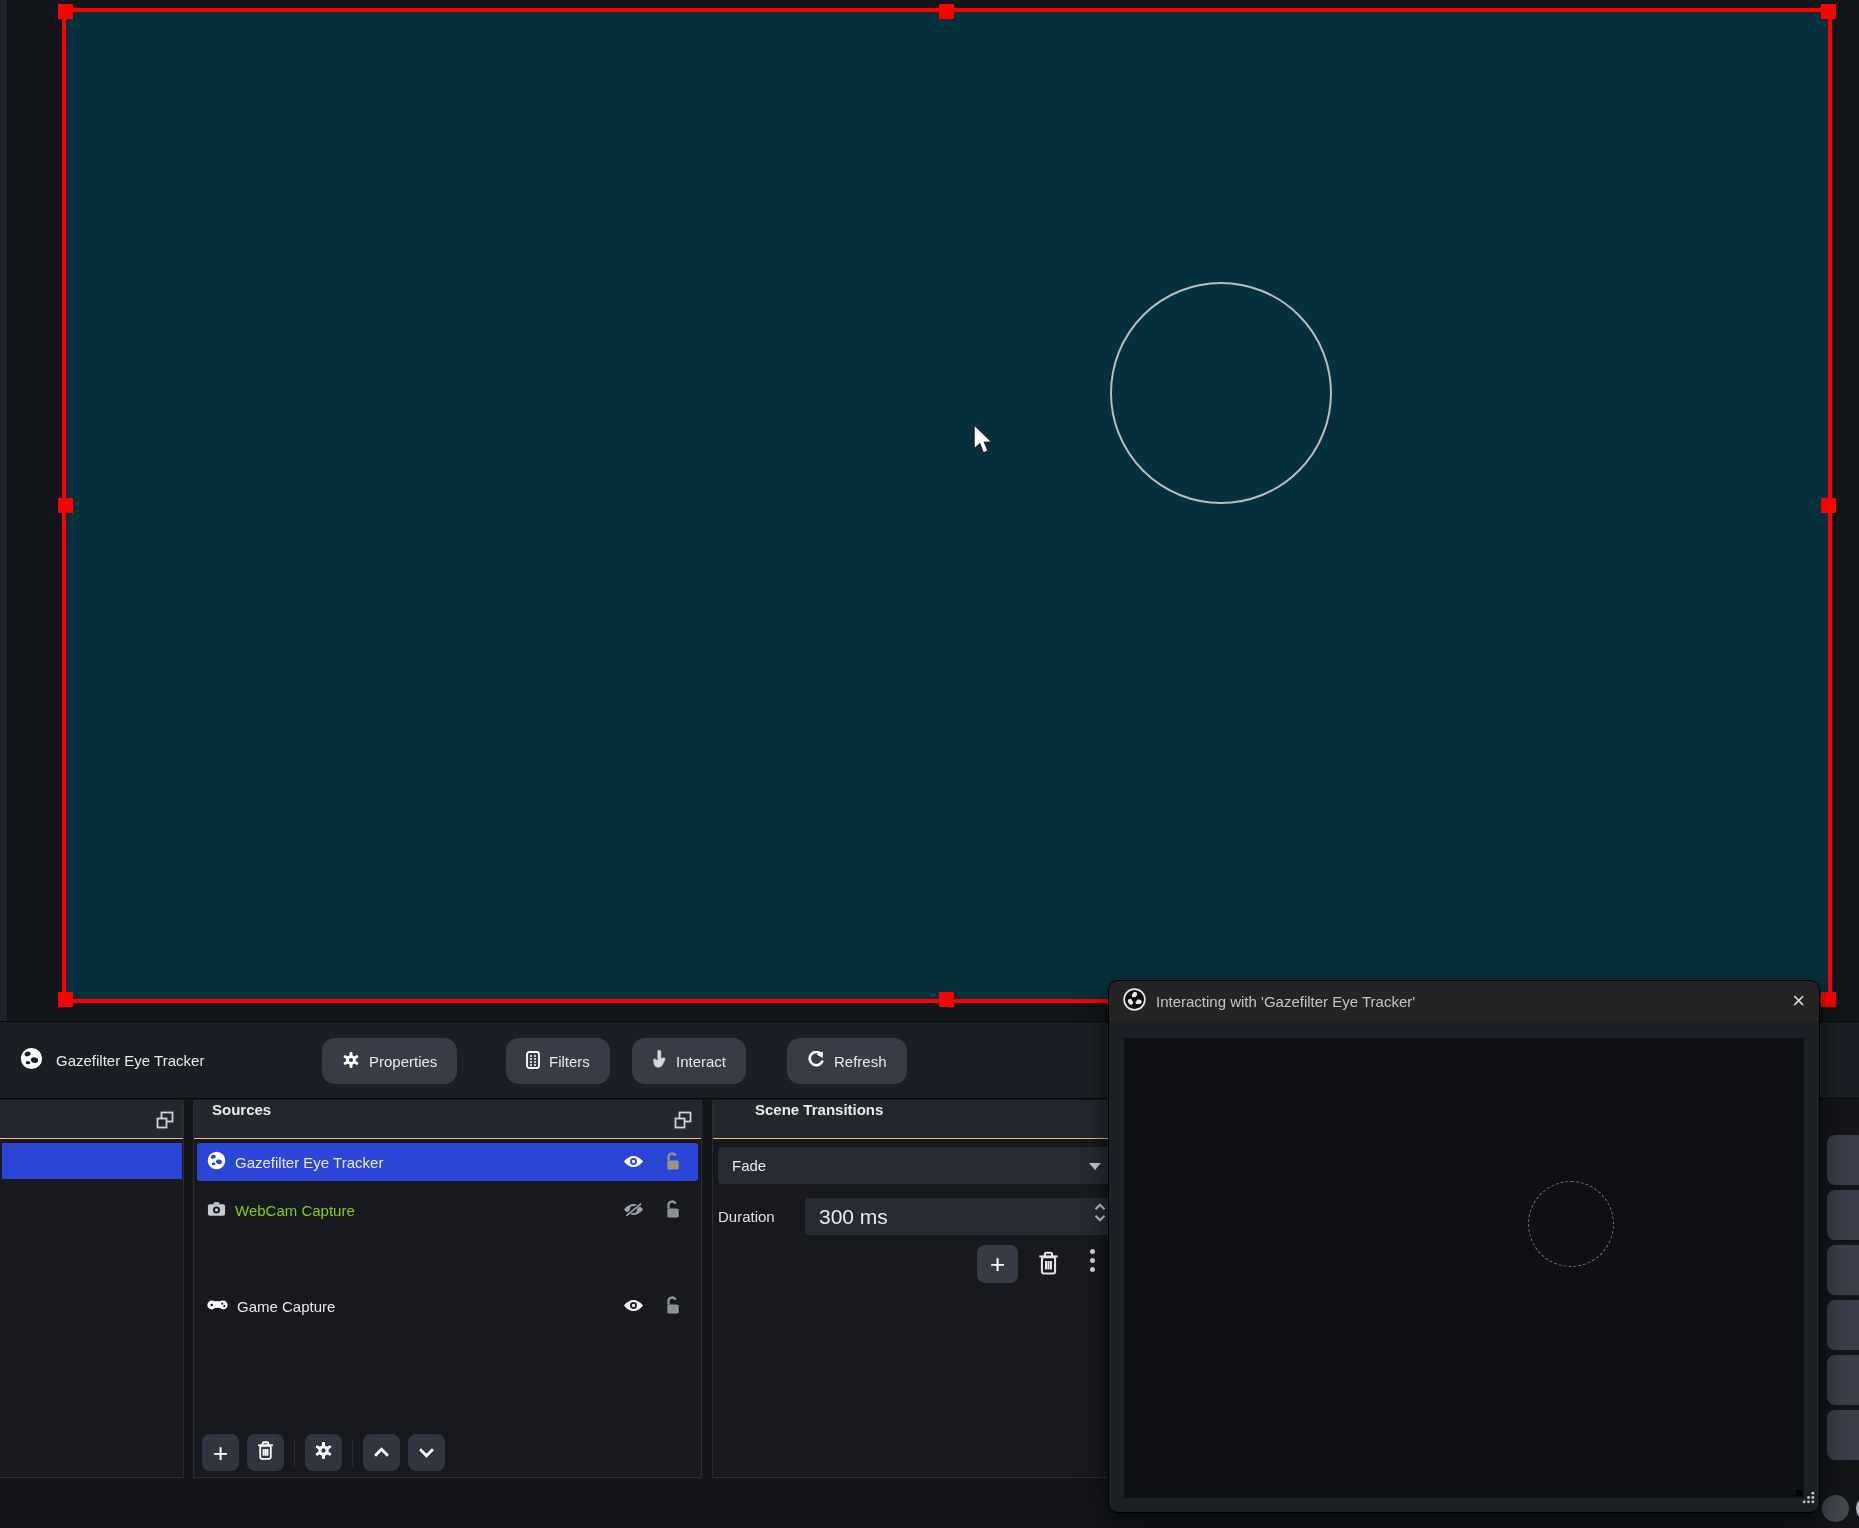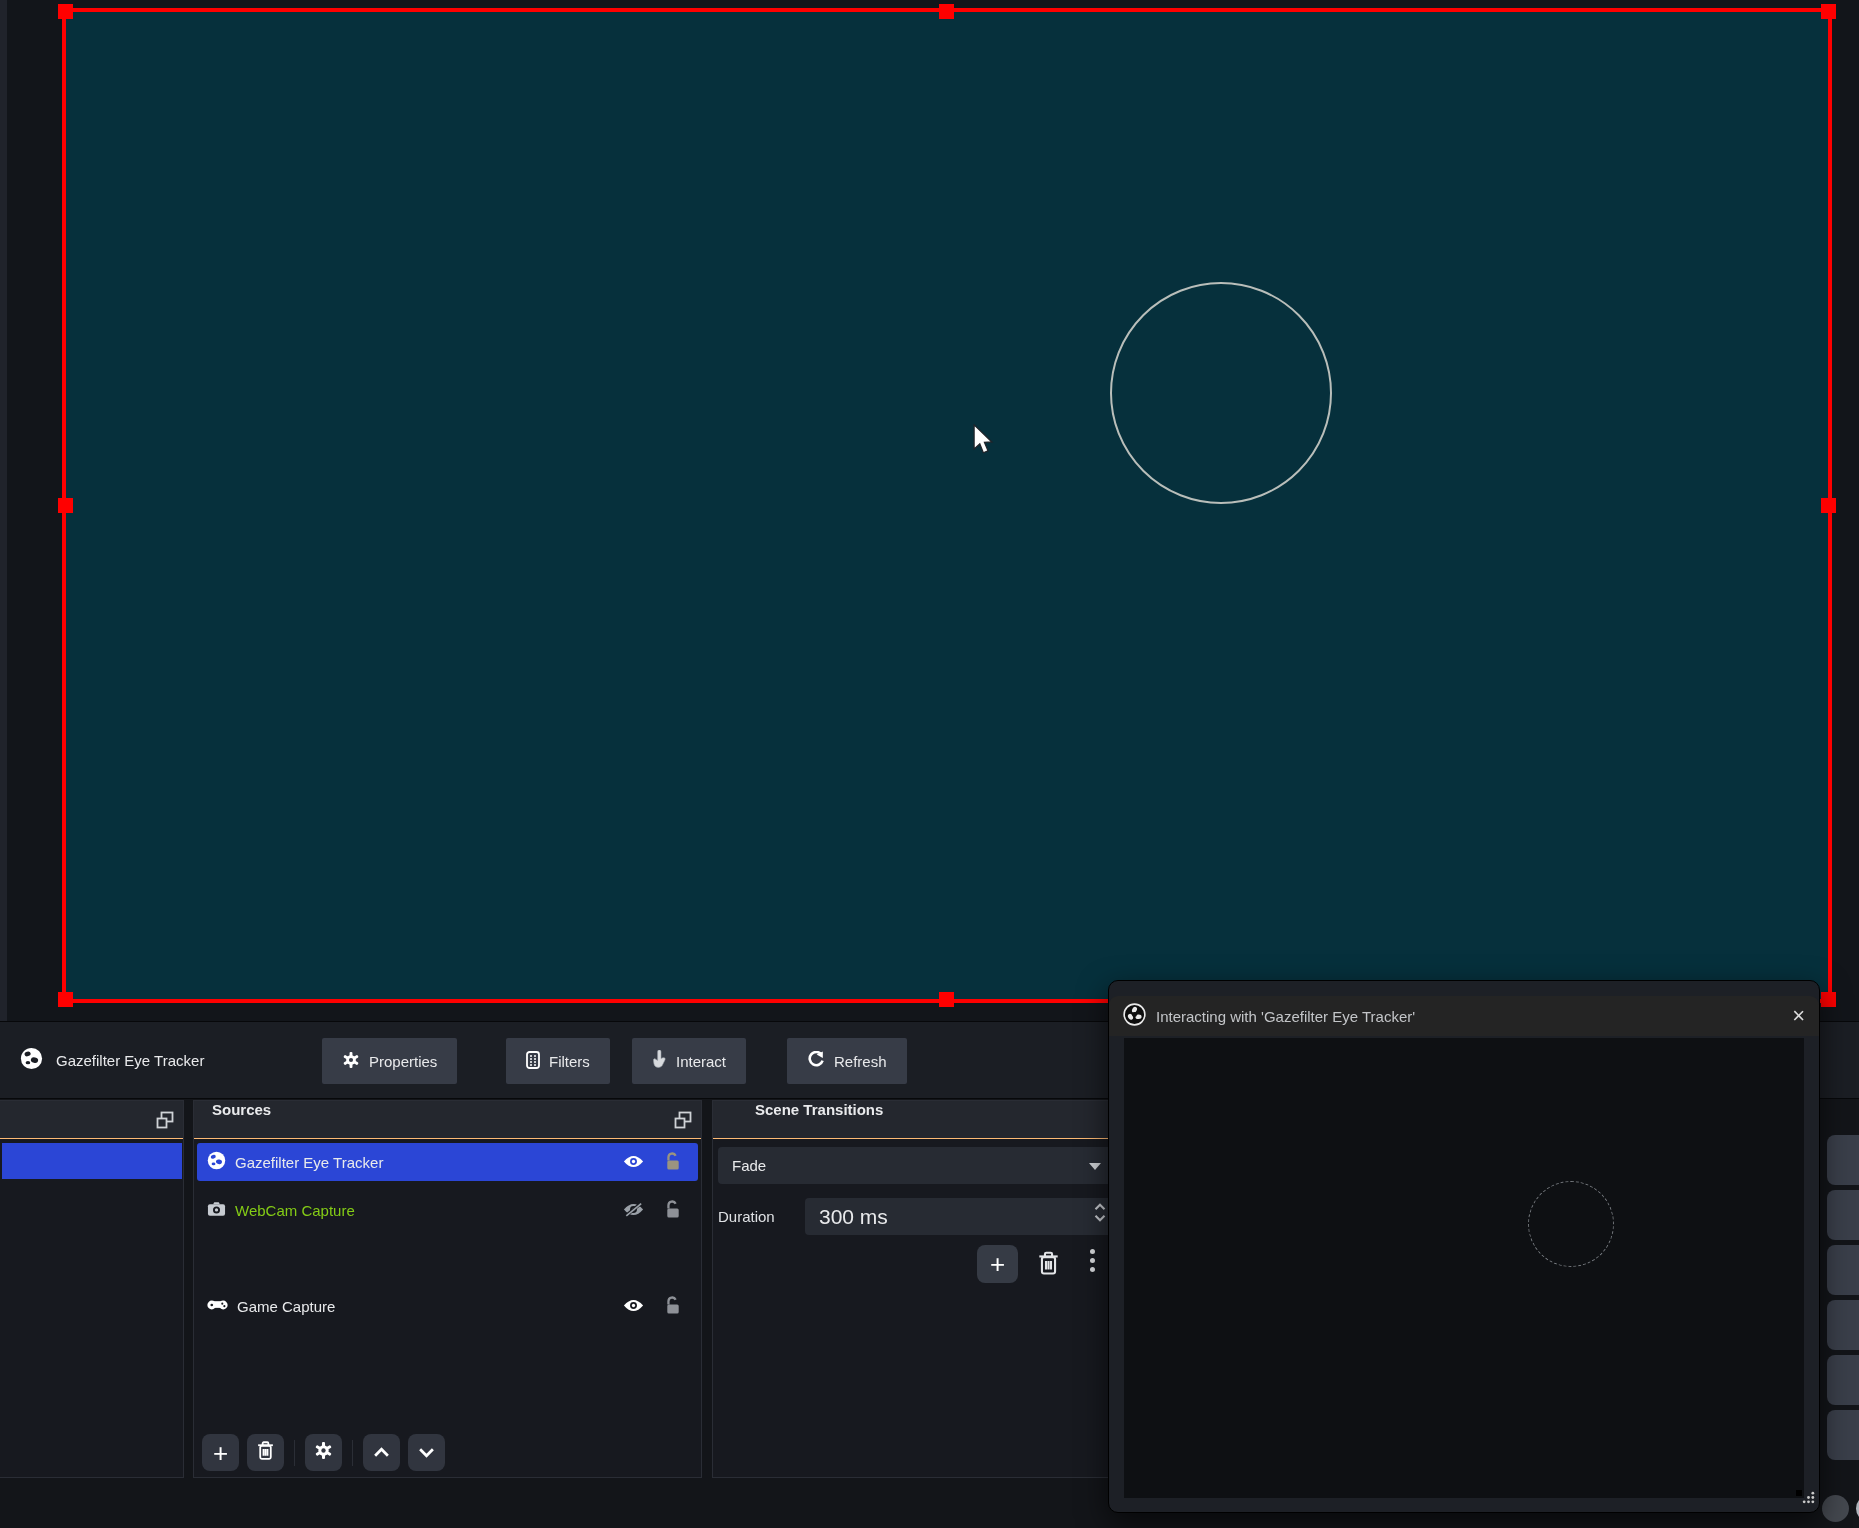--- a/index.html
+++ b/index.html
@@ -22,21 +22,21 @@
   .h-ml{left:-8px;top:calc(50% - 8px)}.h-mr{right:-8px;top:calc(50% - 8px)}
   .h-bl{left:-8px;bottom:-8px}.h-bm{left:calc(50% - 8px);bottom:-8px}.h-br{right:-8px;bottom:-8px}
   #gaze-circle{position:absolute;left:1110px;top:282px;width:222px;height:222px;
     border:2px solid #b9beba;border-radius:50%;}
   #cursor{position:absolute;left:971px;top:424px;}
 
   
   #source-toolbar{position:absolute;left:0;top:1021px;width:1859px;height:78px;
     background:#1b1e24;border-top:1px solid #07080a;border-bottom:1px solid #07080a;}
   #st-label{position:absolute;left:20px;top:0;height:100%;display:flex;align-items:center;gap:13px;font-size:15px;}
-  .tb-btn{position:absolute;top:16px;height:46px;background:#373c47;border-radius:2px;
+  .tb-btn{position:absolute;top:16px;height:46px;background:#373c47;border-radius:13px;
     display:inline-flex;align-items:center;gap:9px;padding:0 20px;font-size:15px;color:#e9eaec;cursor:default;}
   #btn-properties{left:322px;} #btn-filters{left:506px;} #btn-interact{left:632px;} #btn-refresh{left:787px;}
 
   
   #docks{position:absolute;left:0;top:1100px;width:1859px;height:428px;background:#131519;}
   .panel{position:absolute;top:0;height:378px;background:#17191f;border:1px solid #2a2d35;}
   .panel-header{position:relative;height:38px;background:#24272e;border-bottom:1px solid #fdba74;
     display:flex;align-items:flex-start;}
   .panel-title{font-size:15px;font-weight:600;padding-left:18px;}
   .popout{position:absolute;right:9px;top:10px;}
@@ -65,21 +65,21 @@
   #tr-trash{position:absolute;left:325px;top:150px;}
   #tr-kebab{position:absolute;left:377px;top:148px;display:flex;flex-direction:column;gap:4px;}
   .kdot{width:5px;height:5px;border-radius:50%;background:#d6d8db;}
   .ctl-sliver{position:absolute;left:1827px;width:32px;height:50px;background:#3a3f4a;border-radius:8px 0 0 8px;}
   .status-circle{position:absolute;width:27px;height:27px;border-radius:50%;}
 
   
   #dialog{position:absolute;left:1108px;top:980px;width:712px;height:533px;background:#1d2026;
     border:1px solid #000;border-radius:10px;box-shadow:0 10px 30px rgba(0,0,0,.6);z-index:10;}
   #dlg-titlebar{position:relative;height:40px;background:#242424;border-radius:9px 9px 0 0;
-    display:flex;align-items:center;gap:10px;padding:0 14px;margin-top:15px;}
+    display:flex;align-items:center;gap:10px;padding:0 14px;}
   #dlg-title{flex:1;font-size:15px;color:#c3c5c8;}
   #dlg-close{font-size:22px;color:#dcdcdc;line-height:1;}
   #dlg-inner{position:absolute;left:15px;top:57px;width:680px;height:460px;background:#0e1013;}
   #dlg-notch{position:absolute;right:2px;bottom:2px;width:6px;height:6px;background:#000;}
   #dlg-circle{position:absolute;left:404px;top:143px;width:86px;height:86px;border:1.5px dashed #75797e;border-radius:50%;}
   #dlg-grip{position:absolute;right:4px;bottom:4px;}
 
   .plus-glyph{font-size:26px;font-weight:400;color:#fff;line-height:1;}
   .bold-x{font-weight:400;}
 </style>

